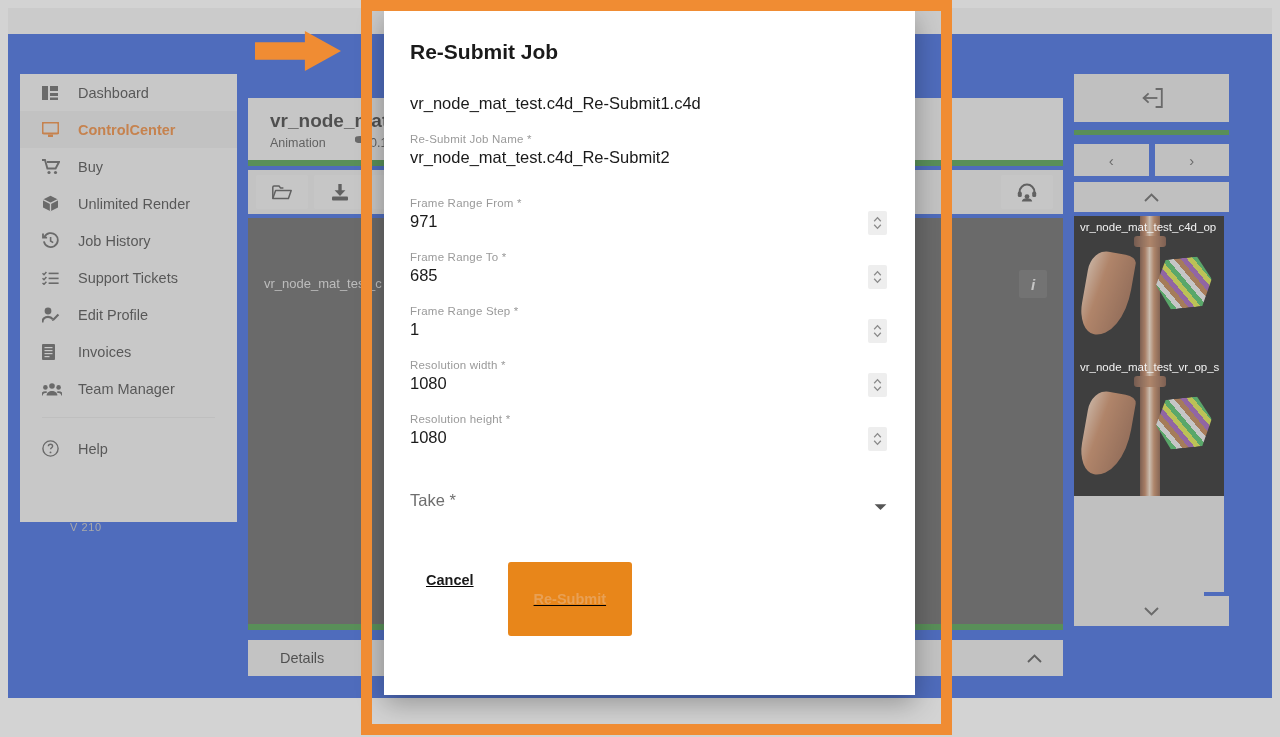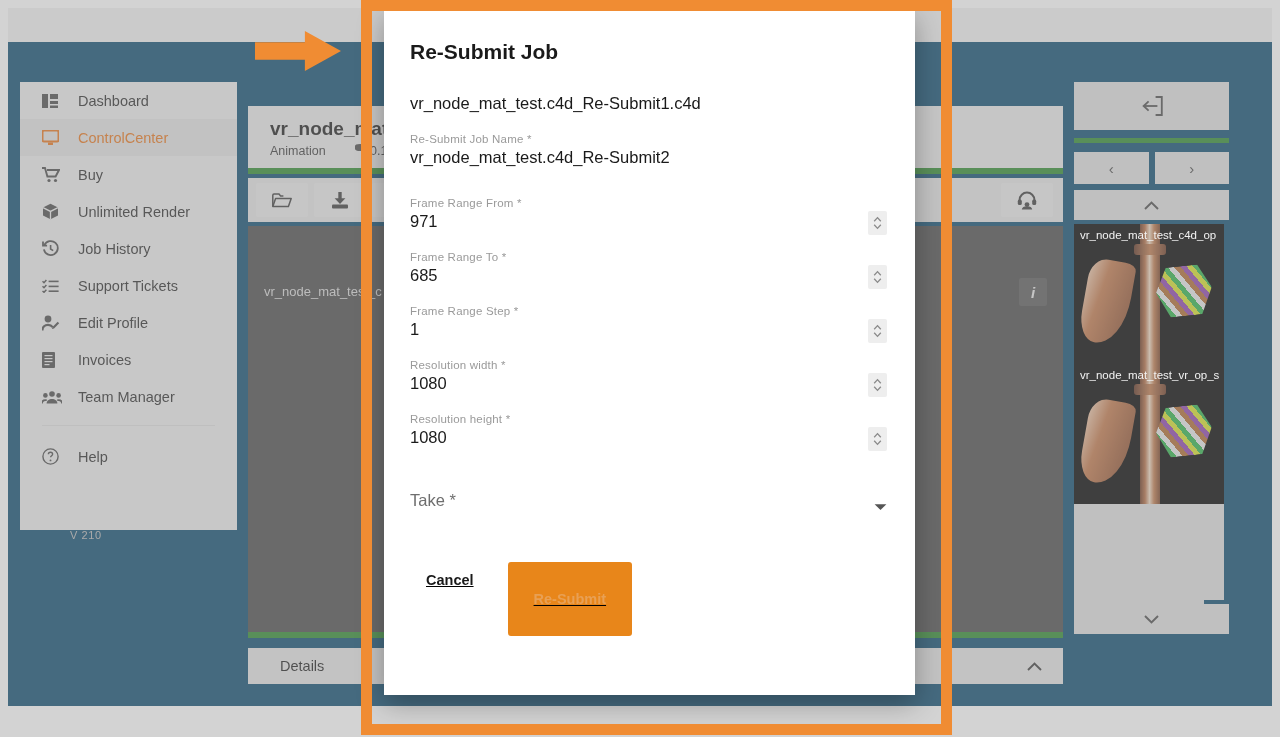--- a/index.html
+++ b/index.html
@@ -21,38 +21,38 @@
   #logo-mark {
     position:absolute; left:30px; top:12px; width:22px; height:14px;
     background:#e8531f;
     clip-path: polygon(0 0, 100% 0, 55% 100%);
   }
   #logo-text {
     position:absolute; left:58px; top:2px; font-size:12px; color:#cfcfcf;
     letter-spacing:.5px; opacity:.55;
   }
 
-  #appbody { position:absolute; left:0; top:34px; width:1264px; height:664px; background:#0c4a6e; }
+  #appbody { position:absolute; left:0; top:26px; width:1264px; height:664px; background:#1d4ed8; }
 
   
   #sidebar {
     position:absolute; left:12px; top:40px; width:217px; height:448px;
     background:#ededed;
   }
   .nav-item {
     display:flex; align-items:center; height:37px; padding-left:22px; cursor:pointer;
   }
   .nav-item.active { background:#e2e2e2; }
   .nav-icon {
     width:26px; flex:0 0 26px; display:flex; align-items:center; justify-content:flex-start;
     color:#4a4a4a;
   }
   .nav-icon svg { display:block; }
   .nav-label { font-size:14.5px; color:#2b2b2b; margin-left:10px; font-weight:400; }
-  .nav-item.active .nav-label { color:#e8741a; font-weight:400; }
+  .nav-item.active .nav-label { color:#e8741a; font-weight:700; }
   .nav-item.active .nav-icon { color:#e8741a; }
   #nav-divider { height:1px; background:#dcdcdc; margin:10px 22px 0 22px; }
   #help-item { margin-top:12px; }
   #version { position:absolute; left:14px; top:487px; font-size:11px; color:#b9b9b9; letter-spacing:.6px;margin-left:48px; }
 
   
   #main { position:absolute; left:240px; top:40px; width:815px; height:575px; }
 
   #job-head { position:absolute; left:0; top:24px; width:815px; height:62px; background:#e8e8e8; }
   #job-title { position:absolute; left:22px; top:12px; font-size:19px; font-weight:700; color:#1d1d1d; white-space:nowrap;text-align:right; }

